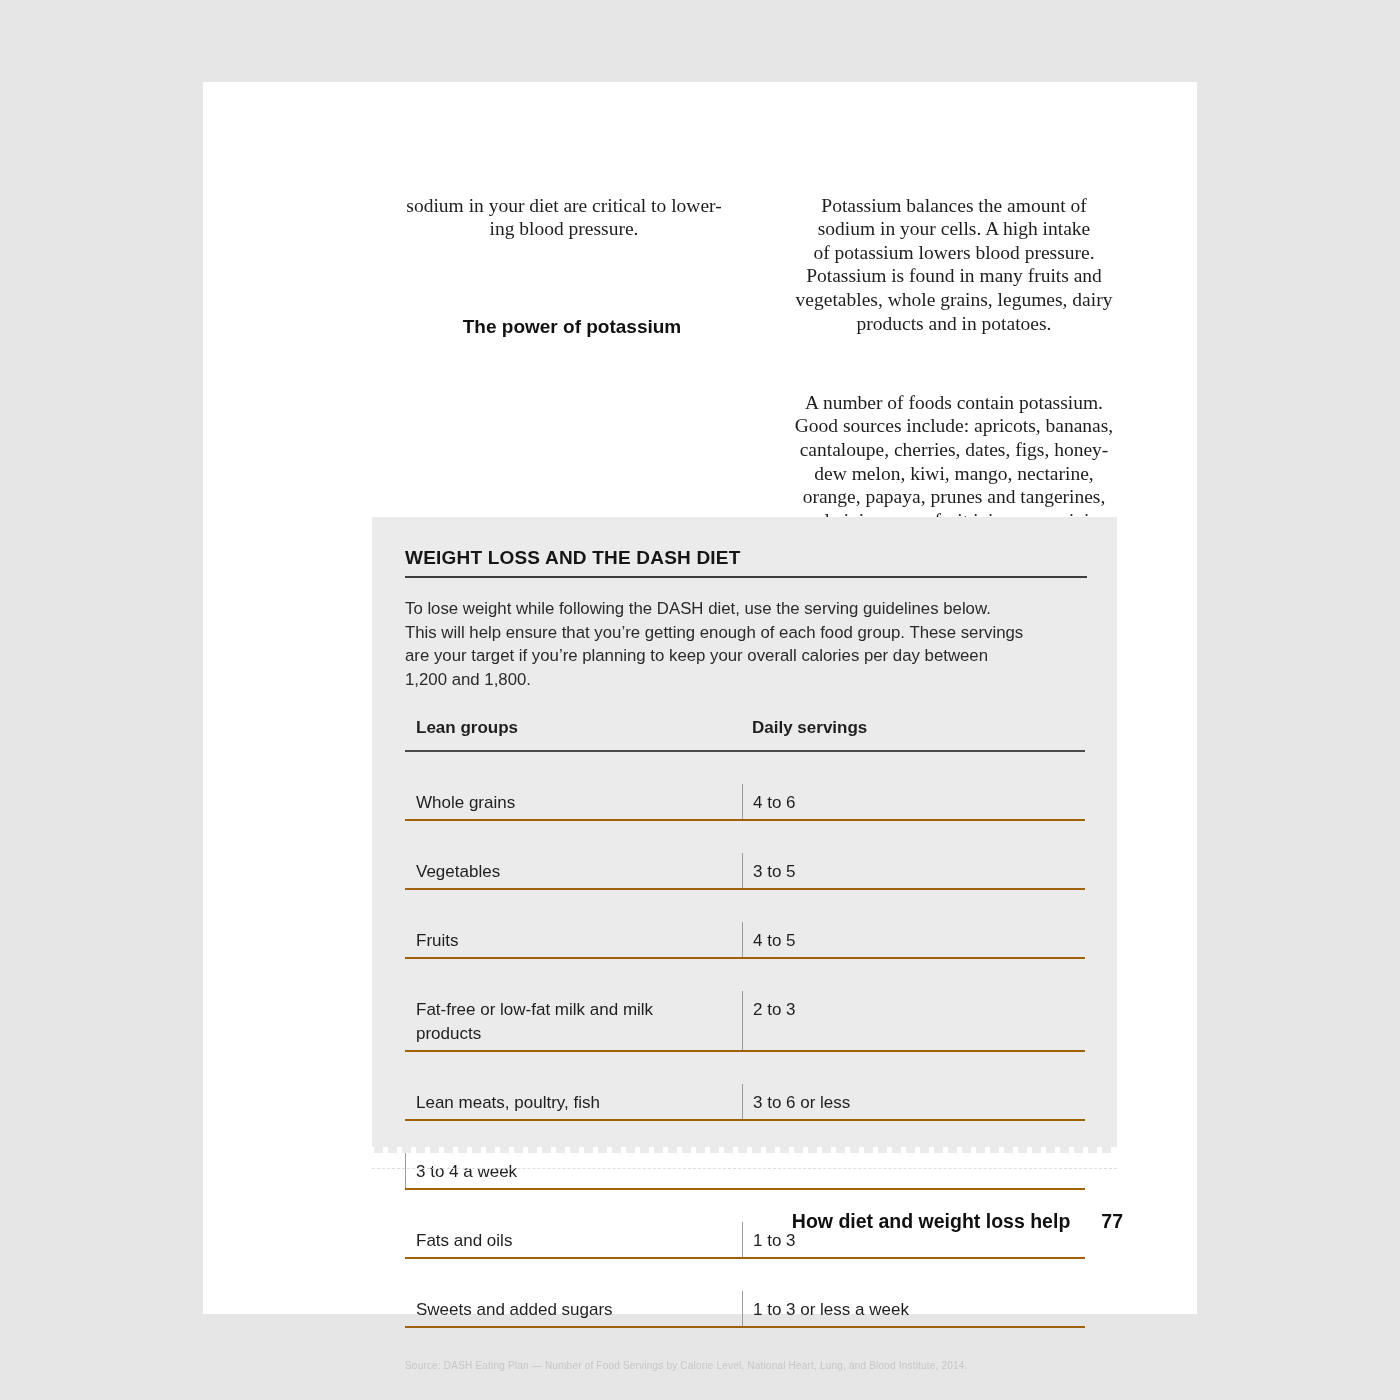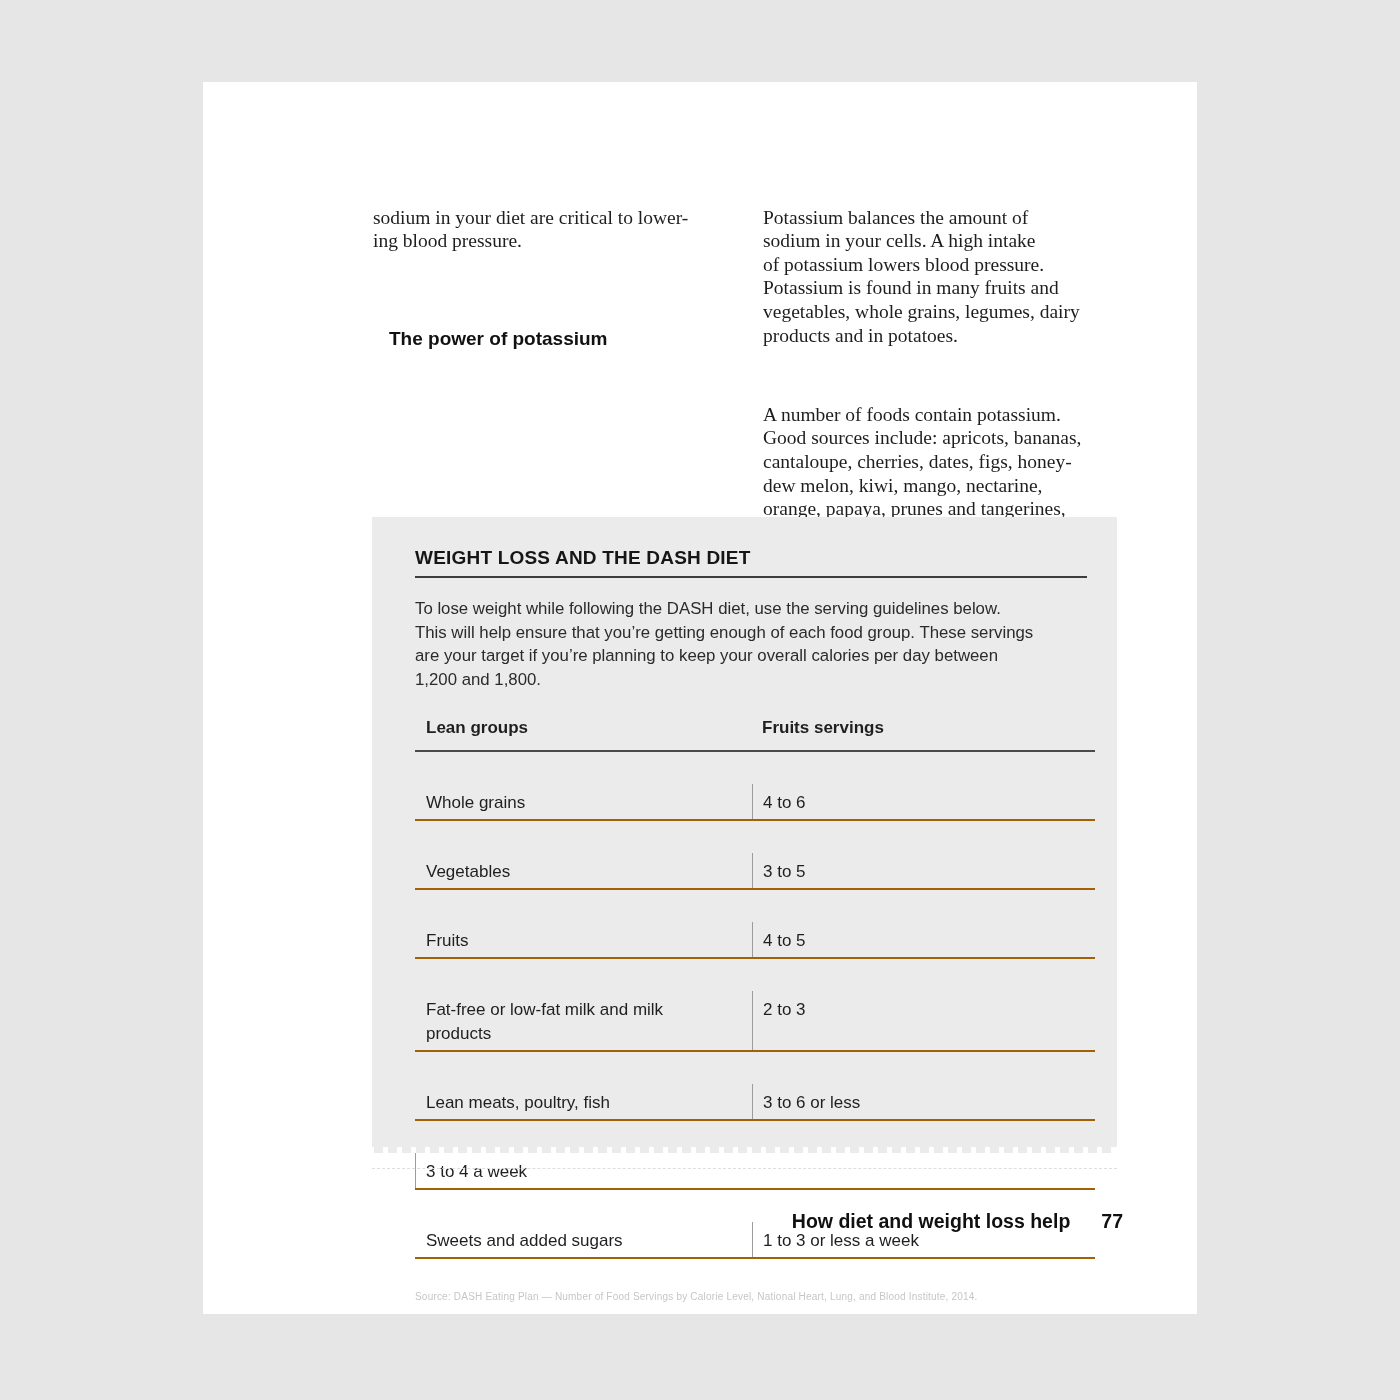--- a/index.html
+++ b/index.html
@@ -2,31 +2,31 @@
 <html><head>
 <meta charset="utf-8">
 <style>
   * { margin:0; padding:0; box-sizing:border-box; }
   html,body { width:1400px; height:1400px; }
   body { background:#e6e6e6; font-family:"Liberation Sans", sans-serif; position:relative; overflow:hidden; }
 
   .page { position:absolute; left:203px; top:82px; width:994px; height:1232px; background:#ffffff; }
 
   
-  .col { position:absolute; top:100px; white-space:pre-line; color:#1e1e1e;
-         font-family:"Liberation Serif", serif; font-size:19.5px; line-height:23.6px; }
+  .col { position:absolute; top:88px; white-space:pre-line; color:#1e1e1e;
+         font-family:"Liberation Serif", serif; font-size:19.5px; line-height:23.6px;text-align:center; }
   .col-left  { left:170px; width:382px; }
   .col-right { left:560px; width:382px; }
   .subhead { font-family:"Liberation Sans", sans-serif; font-weight:bold; font-size:19px;
              color:#111; margin:52px 0 27px 16px; white-space:normal; line-height:22px; }
   p.spaced { margin-top:32px; }
 
   
   .panel { position:absolute; left:169px; top:435px; width:745px; height:630px;
-           background:#ebebeb; padding:30px 30px 0 43px; color:#232323; }
+           background:#ebebeb; padding:30px 30px 0 33px; color:#232323; }
   .panel::after { content:""; position:absolute; left:2px; right:2px; bottom:-6px; height:6px;
            background:repeating-linear-gradient(90deg, #ebebeb 0 9px, transparent 9px 14px); }
   .panel-title { font-size:19px; font-weight:bold; letter-spacing:.2px; color:#161616; line-height:22px; }
   .panel-rule  { border-bottom:2px solid #3d3d3d; margin-top:7px; }
   .panel-intro { margin-top:19px; font-size:16.8px; line-height:23.5px; color:#2b2b2b; white-space:pre-line; }
 
   
   .table { margin-top:27px; width:680px; color:#1f1f1f; }
   .thead { display:grid; grid-template-columns:337px 1fr; padding-bottom:12px; border-bottom:2px solid #4a4a4a; }
   .th { font-weight:bold; font-size:17px; line-height:20px; }
@@ -78,21 +78,21 @@
     <div class="panel-title">WEIGHT LOSS AND THE DASH DIET</div>
     <div class="panel-rule"></div>
     <p class="panel-intro">To lose weight while following the DASH diet, use the serving guidelines below.
 This will help ensure that you’re getting enough of each food group. These servings
 are your target if you’re planning to keep your overall calories per day between
 1,200 and 1,800.</p>
 
     <div class="table">
       <div class="thead">
         <div class="th c1">Lean groups</div>
-        <div class="th c2">Fruits servings</div>
+        <div class="th c2">Daily servings</div>
       </div>
 
       <div class="trow">
         <div class="td food">Whole grains</div>
         <div class="td serv">4 to 6</div>
       </div>
       <div class="trow">
         <div class="td food">Vegetables</div>
         <div class="td serv">3 to 5</div>
       </div>
@@ -106,20 +106,24 @@
         <div class="td serv">2 to 3</div>
       </div>
       <div class="trow">
         <div class="td food">Lean meats, poultry, fish</div>
         <div class="td serv">3 to 6 or less</div>
       </div>
       <div class="trow">
         <div class="td serv">3 to 4 a week</div>
       </div>
       <div class="trow">
+        <div class="td food">Fats and oils</div>
+        <div class="td serv">1 to 3</div>
+      </div>
+      <div class="trow">
         <div class="td food">Sweets and added sugars</div>
         <div class="td serv">1 to 3 or less a week</div>
       </div>
     </div>
 
     <p class="source">Source: DASH Eating Plan — Number of Food Servings by Calorie Level, National Heart, Lung, and Blood Institute, 2014.</p>
   </div>
 
   <div class="dashline"></div>
 

